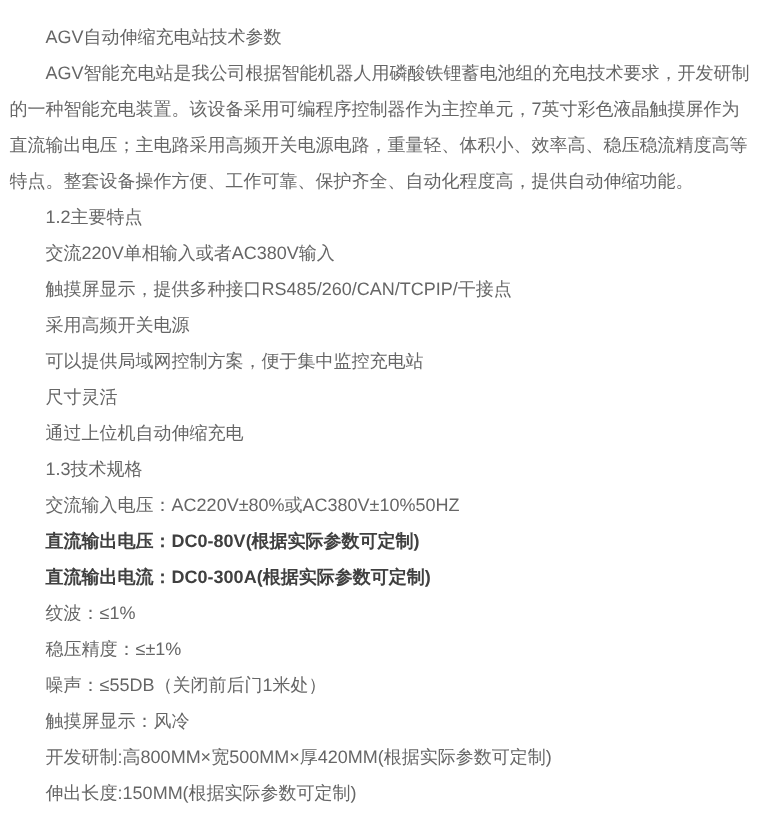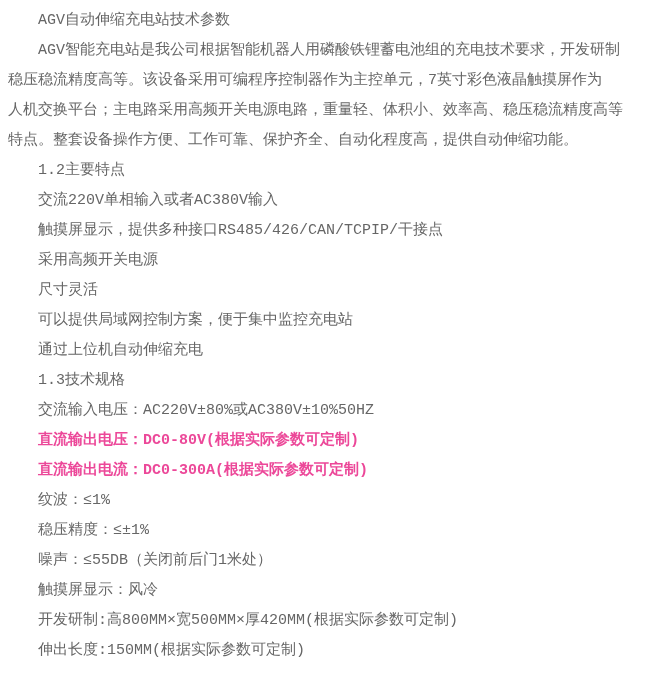--- a/index.html
+++ b/index.html
@@ -5,51 +5,50 @@
   * { margin: 0; padding: 0; box-sizing: border-box; }
   html, body {
     width: 650px;
     height: 690px;
     background: #ffffff;
     font-family: "Liberation Sans", sans-serif;
   }
   .document {
     width: 650px;
     height: 690px;
-    padding: 6px 4px 0 8px;
+    padding: 17px 4px 0 8px;
     color: #666666;
     font-size: 15px;
     line-height: 30px;
     overflow: hidden;
-    font-family: Liberation Mono, monospace;
   }
   .line {
     margin: 0;
     white-space: nowrap;
     overflow: hidden;
     height: 30px;
   }
   .line.indent { text-indent: 2em; }
-  .line.bold { font-weight: bold; color: #ec4899; }
+  .line.bold { font-weight: bold; color: #404040; }
 </style>
 </head>
 <body>
 
 <div class="document">
     <p class="line indent">AGV自动伸缩充电站技术参数</p>
     <p class="line indent">AGV智能充电站是我公司根据智能机器人用磷酸铁锂蓄电池组的充电技术要求，开发研制</p>
-    <p class="line">稳压稳流精度高等。该设备采用可编程序控制器作为主控单元，7英寸彩色液晶触摸屏作为</p>
-    <p class="line">人机交换平台；主电路采用高频开关电源电路，重量轻、体积小、效率高、稳压稳流精度高等</p>
+    <p class="line">的一种智能充电装置。该设备采用可编程序控制器作为主控单元，7英寸彩色液晶触摸屏作为</p>
+    <p class="line">直流输出电压；主电路采用高频开关电源电路，重量轻、体积小、效率高、稳压稳流精度高等</p>
     <p class="line">特点。整套设备操作方便、工作可靠、保护齐全、自动化程度高，提供自动伸缩功能。</p>
     <p class="line indent">1.2主要特点</p>
     <p class="line indent">交流220V单相输入或者AC380V输入</p>
-    <p class="line indent">触摸屏显示，提供多种接口RS485/426/CAN/TCPIP/干接点</p>
+    <p class="line indent">触摸屏显示，提供多种接口RS485/260/CAN/TCPIP/干接点</p>
     <p class="line indent">采用高频开关电源</p>
+    <p class="line indent">可以提供局域网控制方案，便于集中监控充电站</p>
     <p class="line indent">尺寸灵活</p>
-    <p class="line indent">可以提供局域网控制方案，便于集中监控充电站</p>
     <p class="line indent">通过上位机自动伸缩充电</p>
     <p class="line indent">1.3技术规格</p>
     <p class="line indent">交流输入电压：AC220V±80%或AC380V±10%50HZ</p>
     <p class="line indent bold">直流输出电压：DC0-80V(根据实际参数可定制)</p>
     <p class="line indent bold">直流输出电流：DC0-300A(根据实际参数可定制)</p>
     <p class="line indent">纹波：≤1%</p>
     <p class="line indent">稳压精度：≤±1%</p>
     <p class="line indent">噪声：≤55DB（关闭前后门1米处）</p>
     <p class="line indent">触摸屏显示：风冷</p>
     <p class="line indent">开发研制:高800MM×宽500MM×厚420MM(根据实际参数可定制)</p>

